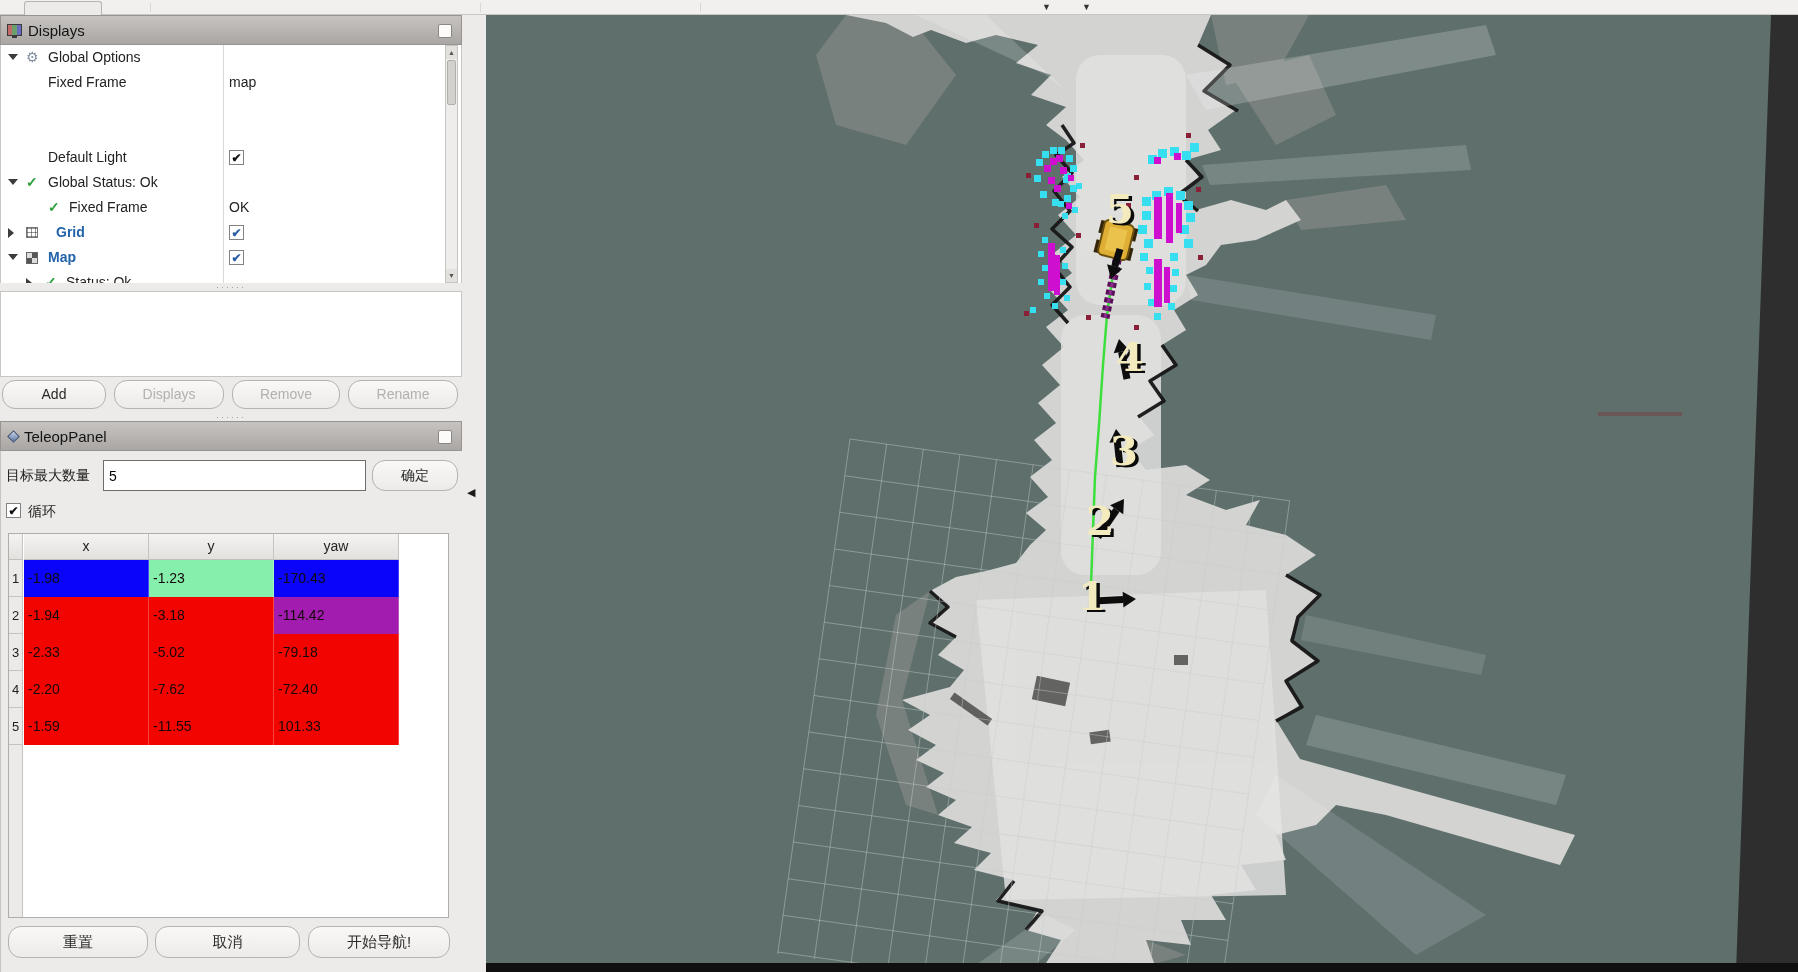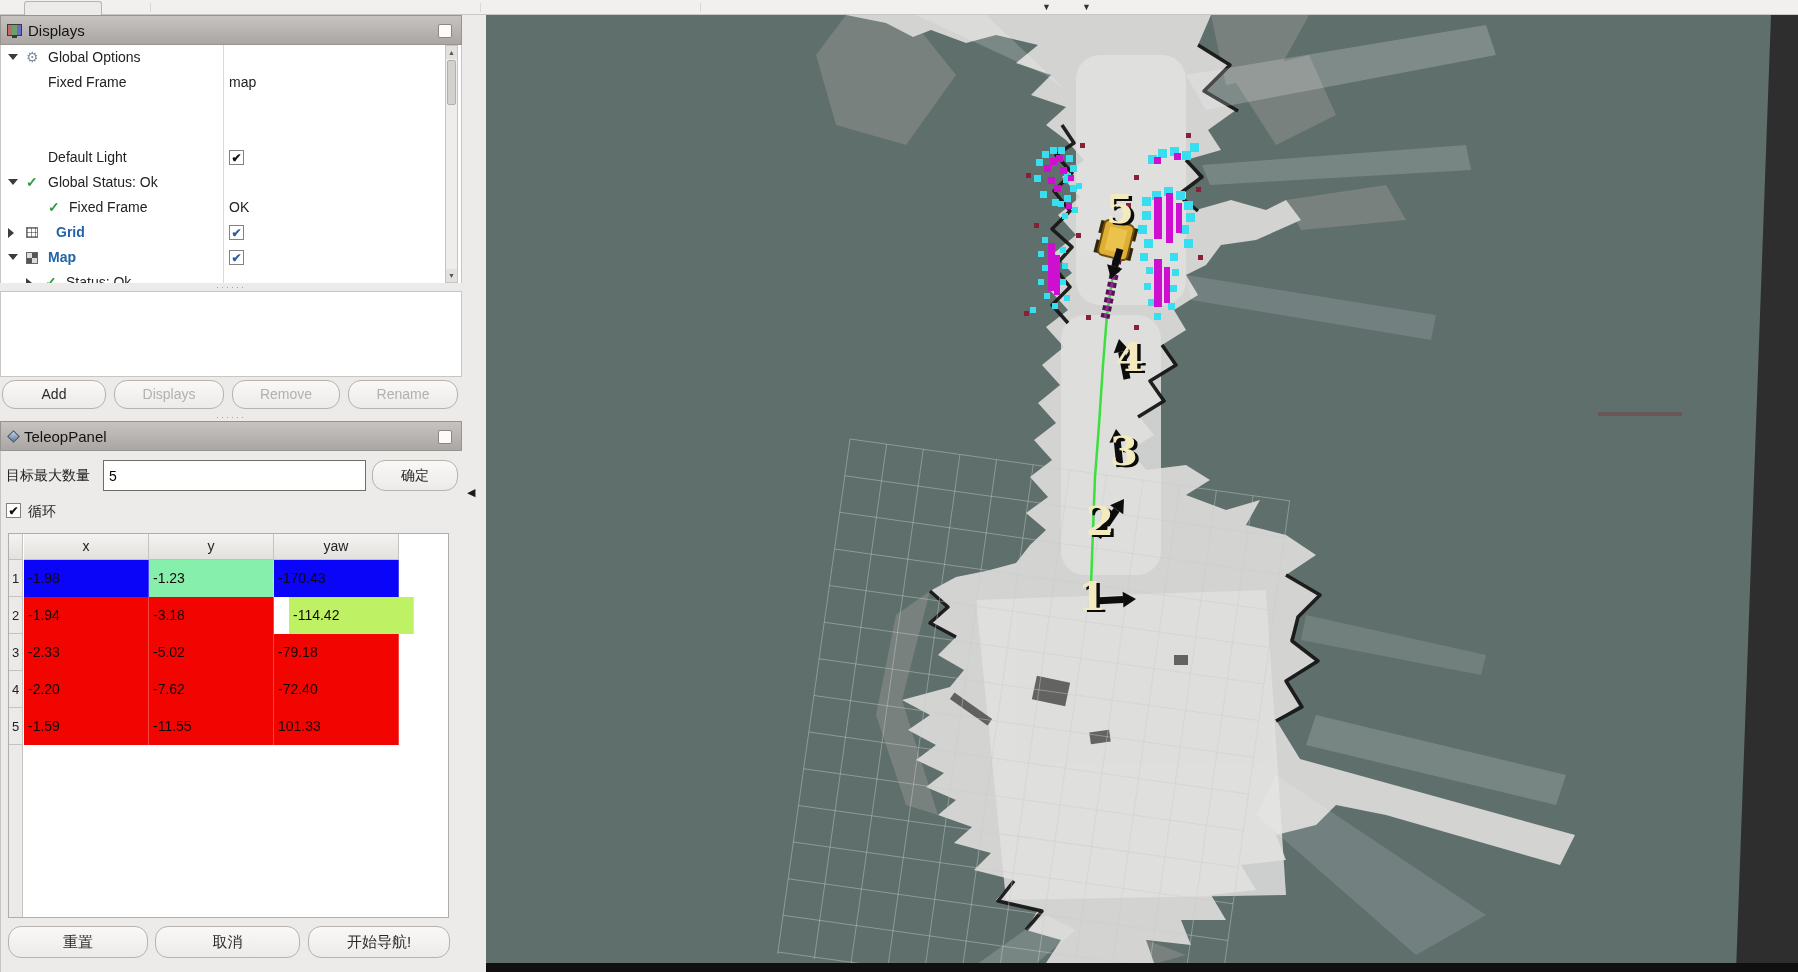--- a/index.html
+++ b/index.html
@@ -176,21 +176,21 @@
     <div class="th-row" style="left: 15px; width: 125px;">x</div>
     <div class="th-row" style="left: 140px; width: 125px;">y</div>
     <div class="th-row" style="left: 265px; width: 125px;">yaw</div>
     <div class="rownum" style="left: 0px; top: 26px; height: 37px; line-height: 37px;">1</div>
     <div class="cell" style="left: 15px; top: 26px; width: 125px; height: 37px; background: rgb(10, 4, 248);">-1.98</div>
     <div class="cell" style="left: 140px; top: 26px; width: 125px; height: 37px; background: #86efac;">-1.23</div>
     <div class="cell" style="left: 265px; top: 26px; width: 125px; height: 37px; background: rgb(10, 4, 248);">-170.43</div>
     <div class="rownum" style="left: 0px; top: 63px; height: 37px; line-height: 37px;">2</div>
     <div class="cell" style="left: 15px; top: 63px; width: 125px; height: 37px; background: rgb(242, 5, 0);">-1.94</div>
     <div class="cell" style="left: 140px; top: 63px; width: 125px; height: 37px; background: rgb(242, 5, 0);">-3.18</div>
-    <div class="cell" style="left: 265px; top: 63px; width: 125px; height: 37px; background: #bef264; margin-left: 15px;">-114.42</div>
+    <div class="cell" style="left: 265px; top: 63px; width: 125px; height: 37px; background: #a21caf;">-114.42</div>
     <div class="rownum" style="left: 0px; top: 100px; height: 37px; line-height: 37px;">3</div>
     <div class="cell" style="left: 15px; top: 100px; width: 125px; height: 37px; background: rgb(242, 5, 0);">-2.33</div>
     <div class="cell" style="left: 140px; top: 100px; width: 125px; height: 37px; background: rgb(242, 5, 0);">-5.02</div>
     <div class="cell" style="left: 265px; top: 100px; width: 125px; height: 37px; background: rgb(242, 5, 0);">-79.18</div>
     <div class="rownum" style="left: 0px; top: 137px; height: 37px; line-height: 37px;">4</div>
     <div class="cell" style="left: 15px; top: 137px; width: 125px; height: 37px; background: rgb(242, 5, 0);">-2.20</div>
     <div class="cell" style="left: 140px; top: 137px; width: 125px; height: 37px; background: rgb(242, 5, 0);">-7.62</div>
     <div class="cell" style="left: 265px; top: 137px; width: 125px; height: 37px; background: rgb(242, 5, 0);">-72.40</div>
     <div class="rownum" style="left: 0px; top: 174px; height: 37px; line-height: 37px;">5</div>
     <div class="cell" style="left: 15px; top: 174px; width: 125px; height: 37px; background: rgb(242, 5, 0);">-1.59</div>

